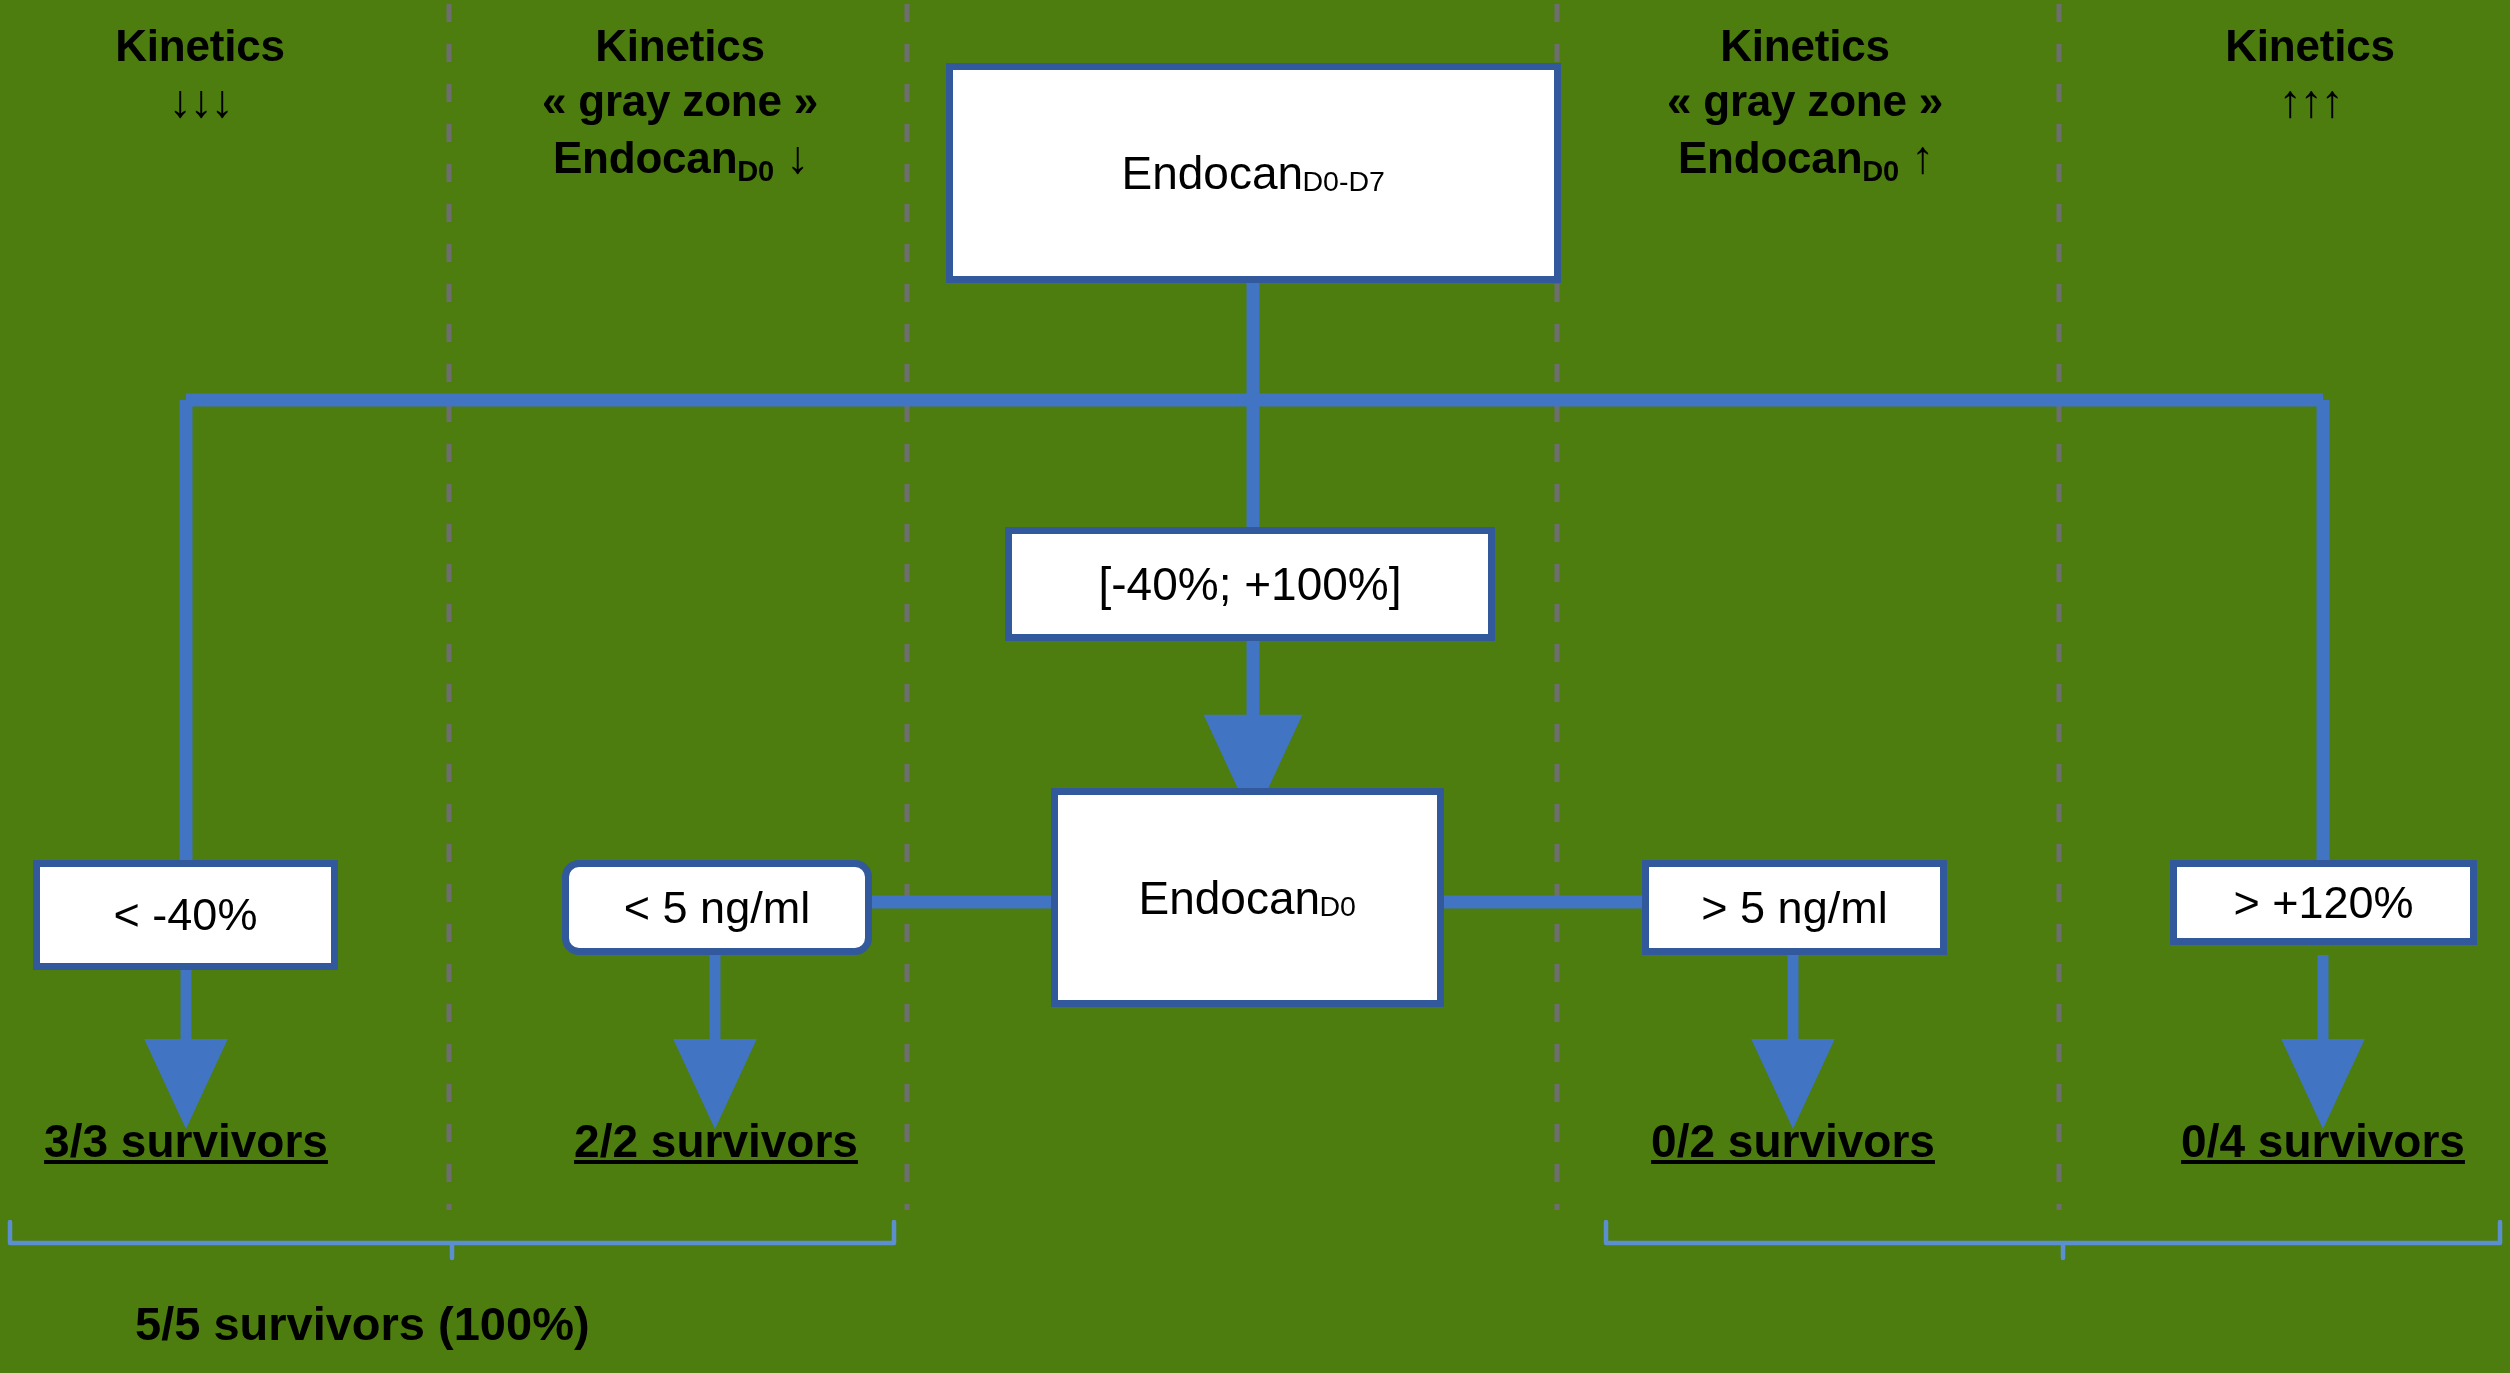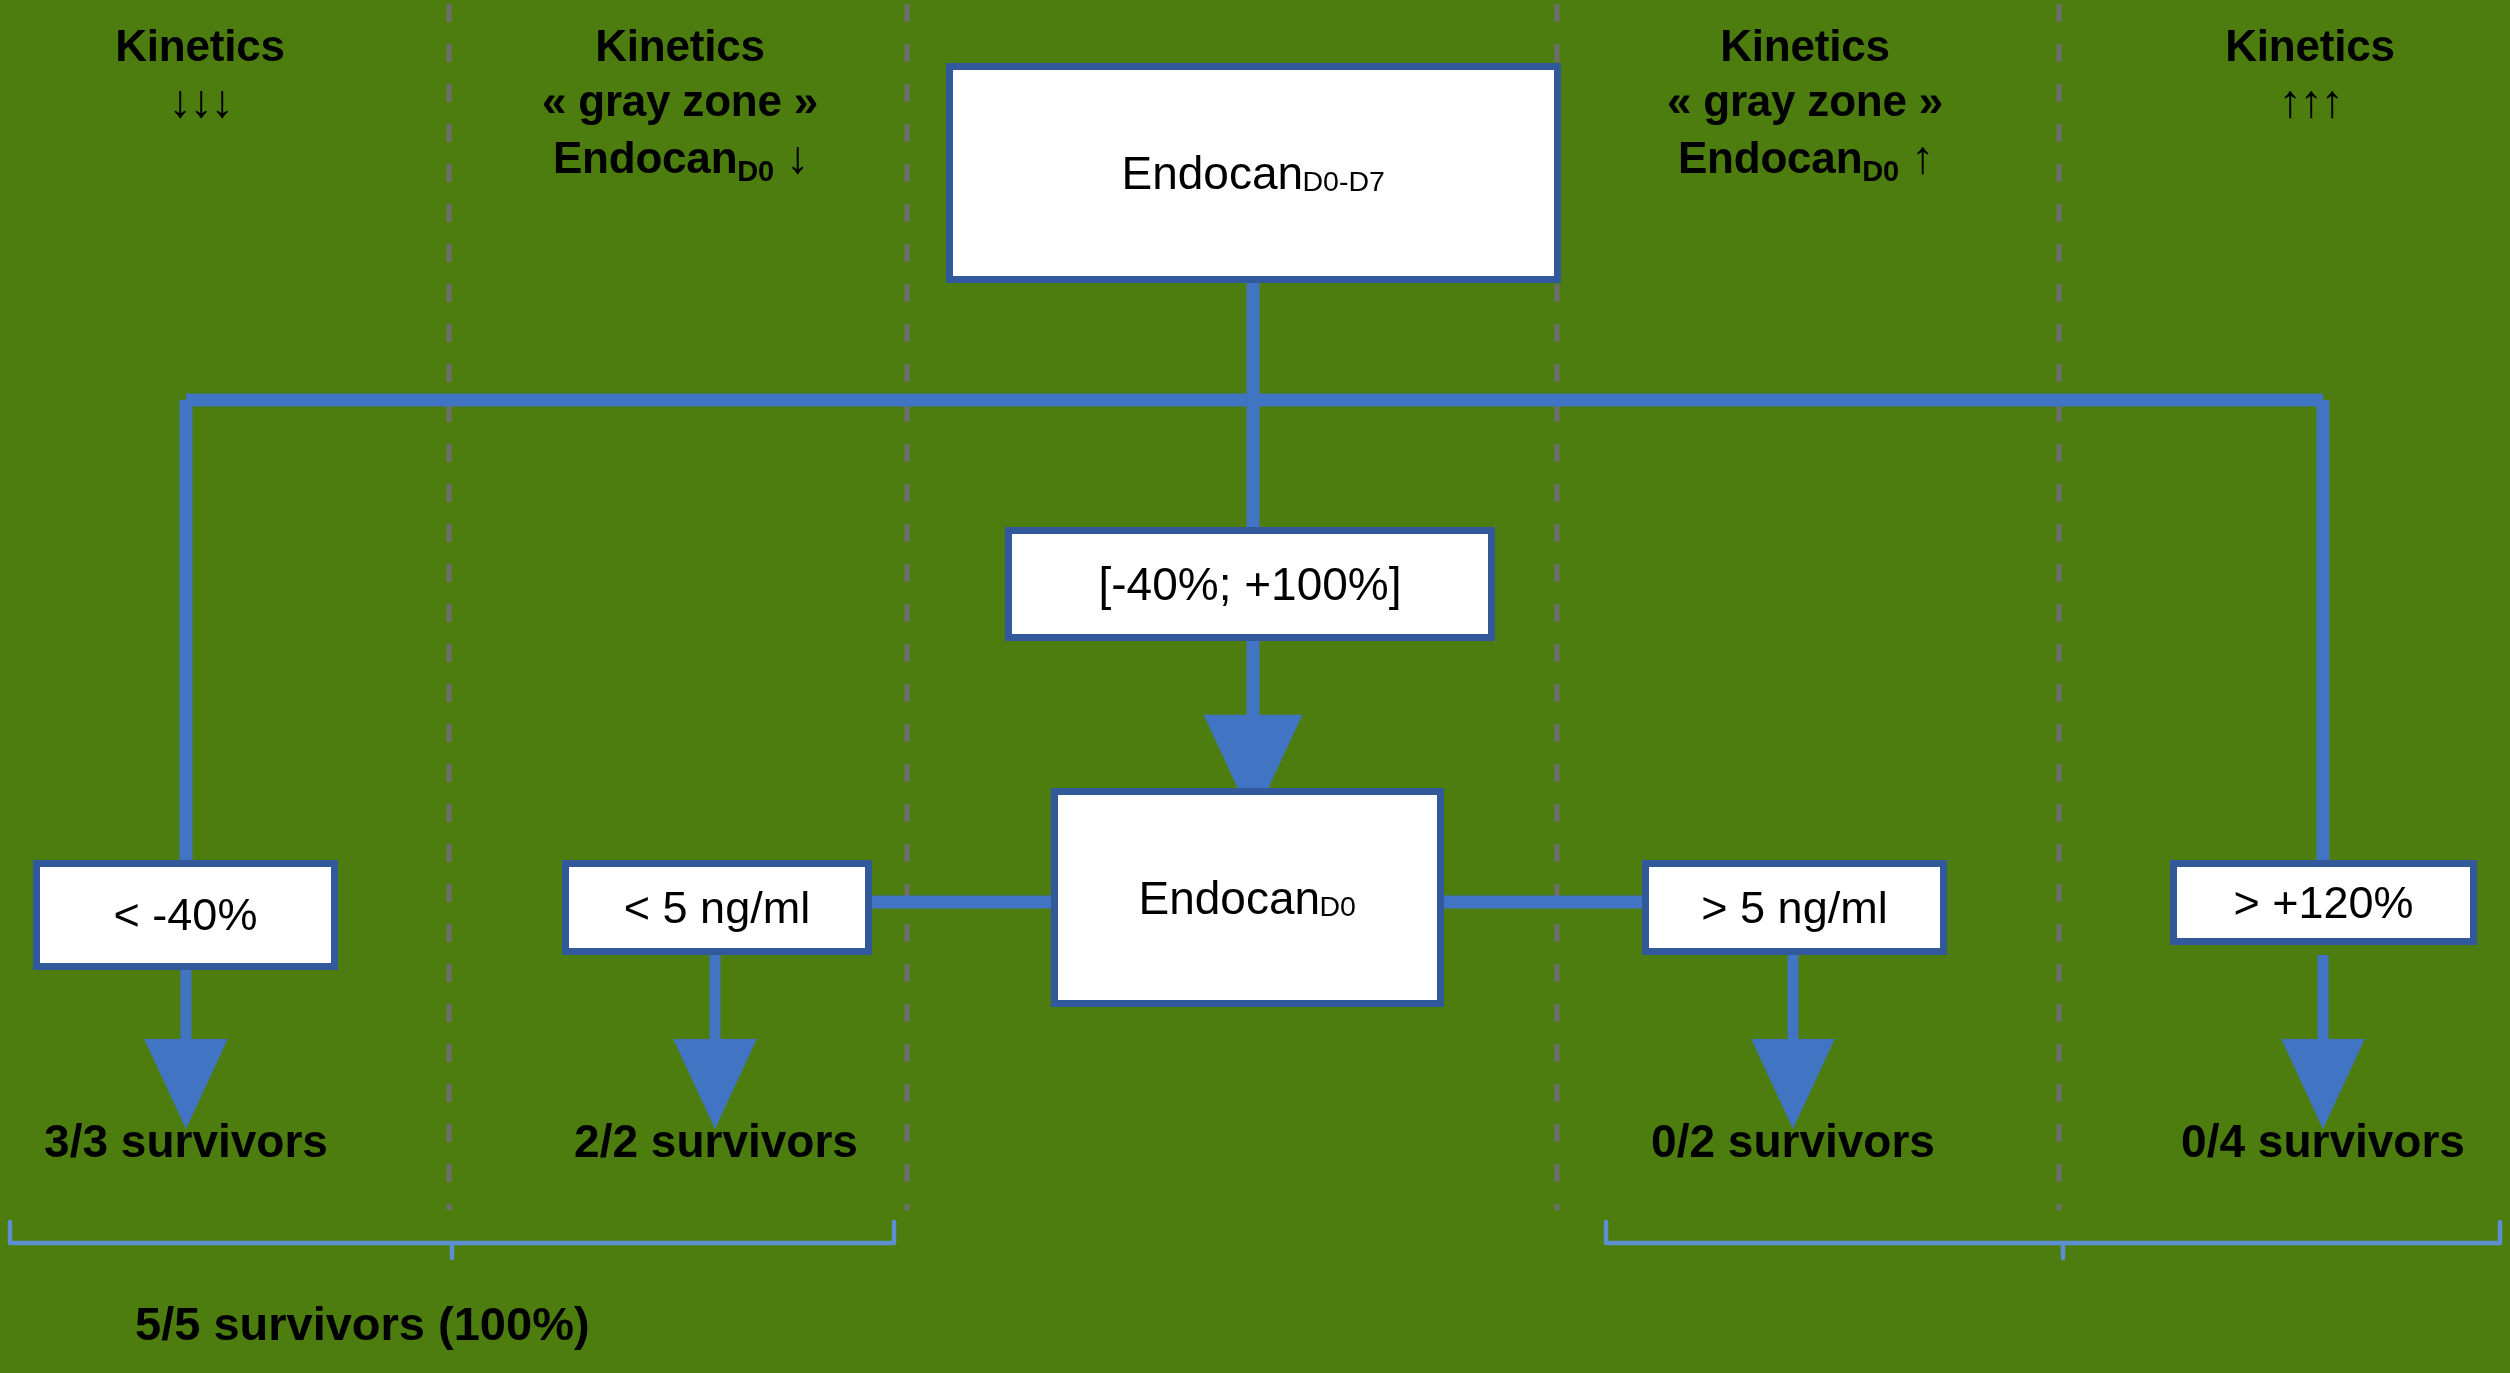--- a/index.html
+++ b/index.html
@@ -59,20 +59,21 @@
     top: 0.30em;
     left: -0.02em;
   }
   .outcome {
     position: absolute;
     text-align: center;
     font-weight: bold;
     font-size: 46px;
     color: #000000;
     white-space: nowrap;
+    text-decoration: underline;
   }
   .summary {
     position: absolute;
     font-weight: bold;
     font-size: 47px;
     color: #000000;
     white-space: nowrap;
   }
 </style>
 </head>
@@ -165,21 +166,21 @@
 
   <div class="node" style="left:1051px; top:788px; width:393px; height:219px;">
     <span>Endocan</span>
       <span class="sub">D0</span>
   </div>
 
   <div class="node" style="left:33px; top:860px; width:305px; height:110px; font-size:45px;">
     <span>&lt; -40%</span>
   </div>
 
-  <div class="node" style="left:562px; top:860px; width:310px; height:95px; font-size:45px;">
+  <div class="node" style="left:562px; top:860px; width:310px; height:95px; font-size:45px;border-radius:17px;">
     <span>&lt; 5 ng/ml</span>
   </div>
 
   <div class="node" style="left:1642px; top:860px; width:305px; height:95px; font-size:45px;">
     <span>&gt; 5 ng/ml</span>
   </div>
 
   <div class="node" style="left:2170px; top:860px; width:307px; height:85px; font-size:45px;">
     <span>&gt; +120%</span>
   </div>

